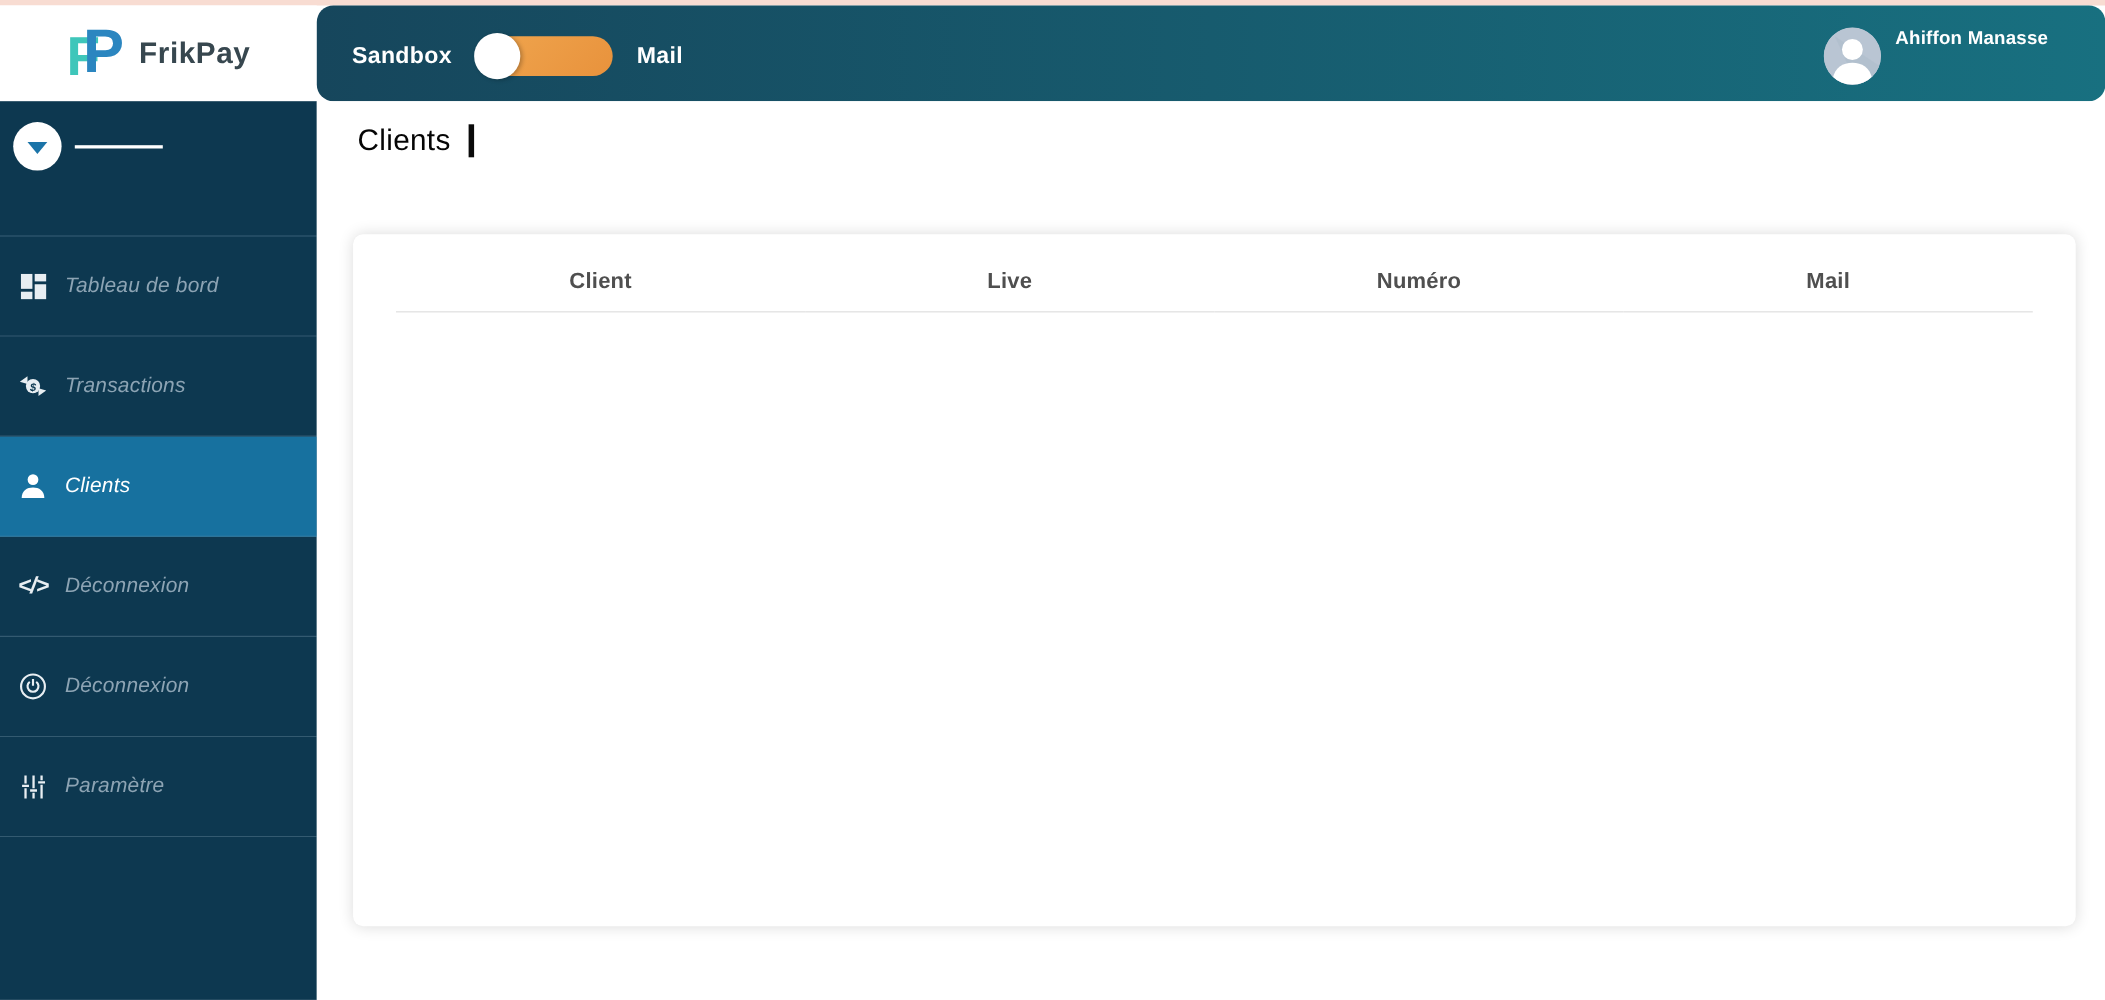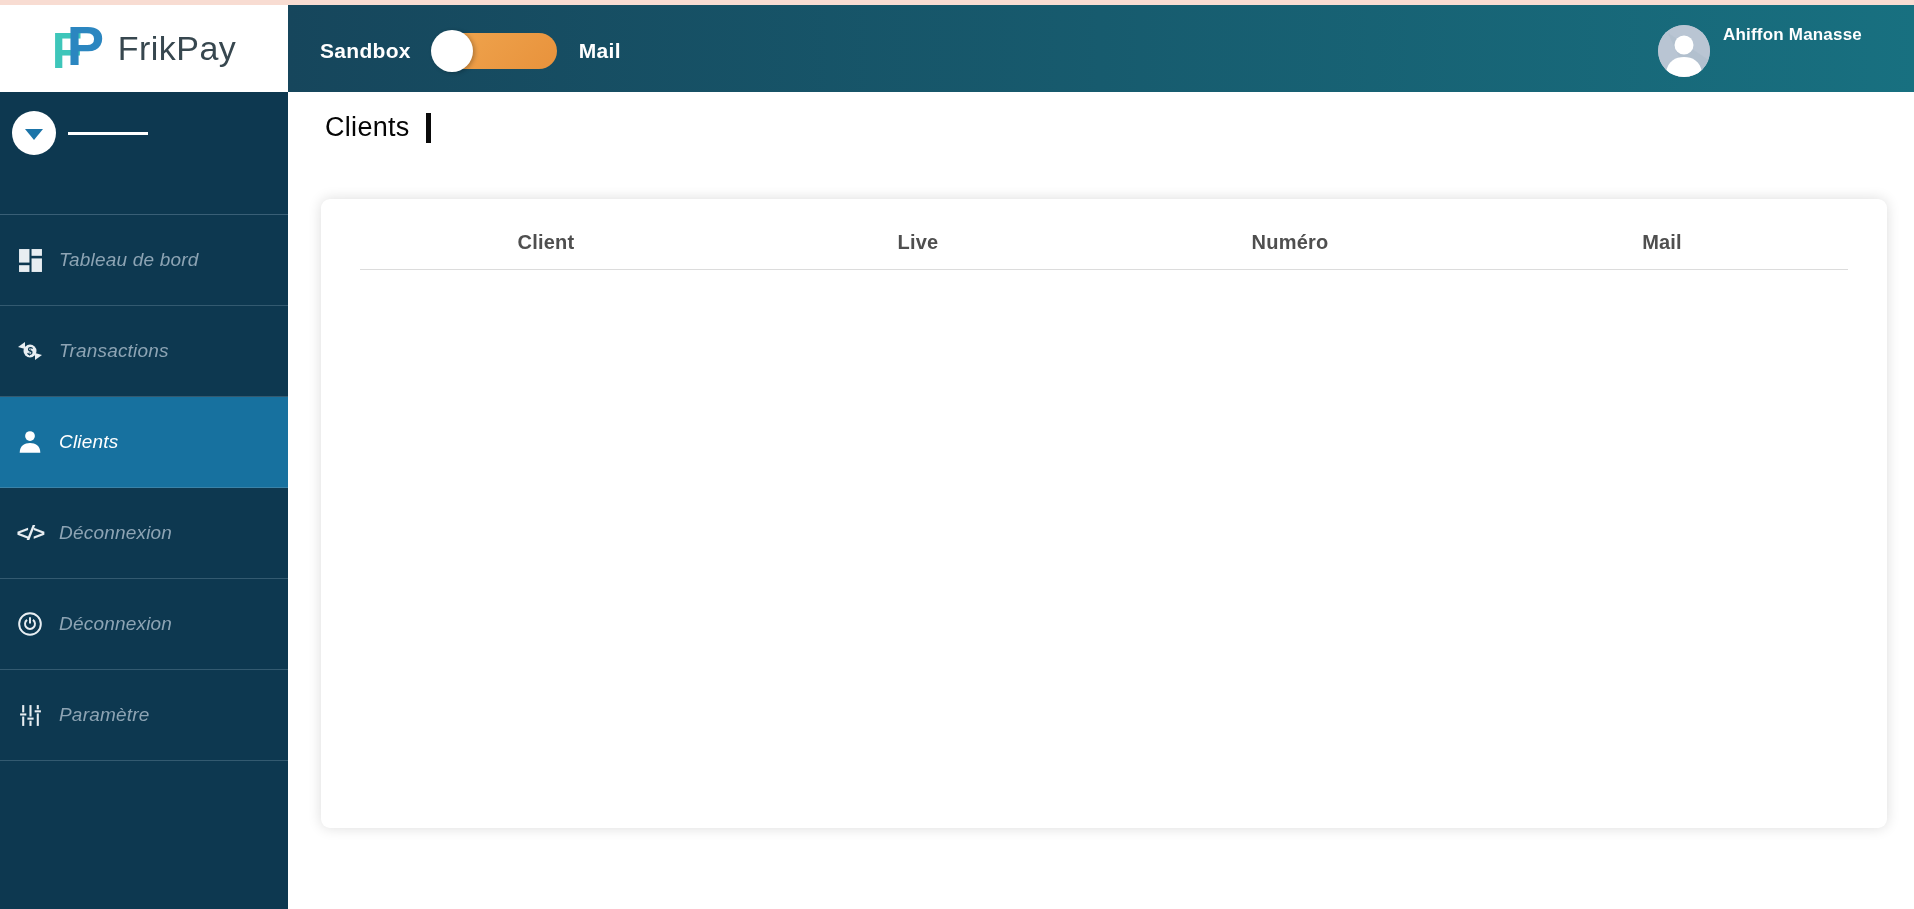--- a/index.html
+++ b/index.html
@@ -14,24 +14,24 @@
   
   header { height:87px; display:flex; }
 
   .logo-box { width:288px; background:#ffffff; display:flex; align-items:center;
               justify-content:center; gap:14px; }
   .logo-mark { position:relative; width:52px; height:62px; }
   .logo-mark .lf { position:absolute; left:0; top:8px; font-size:50px; font-weight:800;
                    color:#3ec6ba; line-height:1; }
   .logo-mark .lp { position:absolute; left:15px; top:0; font-size:56px; font-weight:800;
                    color:#2b86c0; line-height:1; }
-  .brand-name { font-size:34px; font-weight:400; color:#37474f; letter-spacing:.5px; }
+  .brand-name { font-size:27px; font-weight:700; color:#37474f; letter-spacing:.5px; }
 
   .topbar { flex:1; background:linear-gradient(90deg,#16465c 0%, #187080 100%);
-            display:flex; align-items:center; padding:4px 52px 0 32px; }
+            display:flex; align-items:center; padding:4px 52px 0 32px;border-radius:15px; }
   .env-label { font-size:21px; font-weight:700; color:#fff; letter-spacing:.3px; }
   .toggle { width:124px; height:36px; border-radius:18px; margin:0 22px; position:relative;
             background:linear-gradient(135deg,#f0a64f 0%, #e8923c 100%); cursor:pointer; }
   .toggle .knob { position:absolute; left:-2px; top:-3px; width:42px; height:42px;
                   border-radius:50%; background:#ffffff;
                   box-shadow:2px 1px 4px rgba(0,0,0,.25); }
   .user { margin-left:auto; display:flex; align-items:flex-start; gap:13px; cursor:pointer; }
   .avatar { width:52px; height:52px; border-radius:50%; overflow:hidden; background:#b9c5d3; }
   .user-name { font-size:17px; font-weight:700; color:#fff; letter-spacing:.2px; }
 
@@ -57,21 +57,21 @@
   .nav-item.active .nav-label { color:#ffffff; }
   .nav-item.active .nav-icon { color:#ffffff; }
   .dev-glyph { font-size:21px; letter-spacing:-1px; color:inherit; }
 
   
   main { flex:1; background:#fff; position:relative; }
   .title-row { position:absolute; left:37px; top:20px; display:flex; align-items:center; }
   .page-title { font-size:27px; font-weight:500; color:#050505; letter-spacing:.3px; }
   .cursor-bar { width:5px; height:30px; background:#0a0a0a; margin-left:16px; }
 
-  .card { position:absolute; left:33px; top:107px; width:1566px; height:629px;
+  .card { position:absolute; left:33px; top:121px; width:1566px; height:629px;
           background:#ffffff; border-radius:9px;
           box-shadow:0 0 14px rgba(0,0,0,.14); }
   .client-table { width:calc(100% - 78px); margin:12px 39px 0; border-collapse:collapse; }
   .client-table th { width:25%; text-align:center; padding:20px 0 15px;
                      font-size:20px; font-weight:700; color:#4f4f4f;
                      border-bottom:1px solid #dcdcdc; letter-spacing:.2px; }
 </style>
 </head>
 <body>
 

